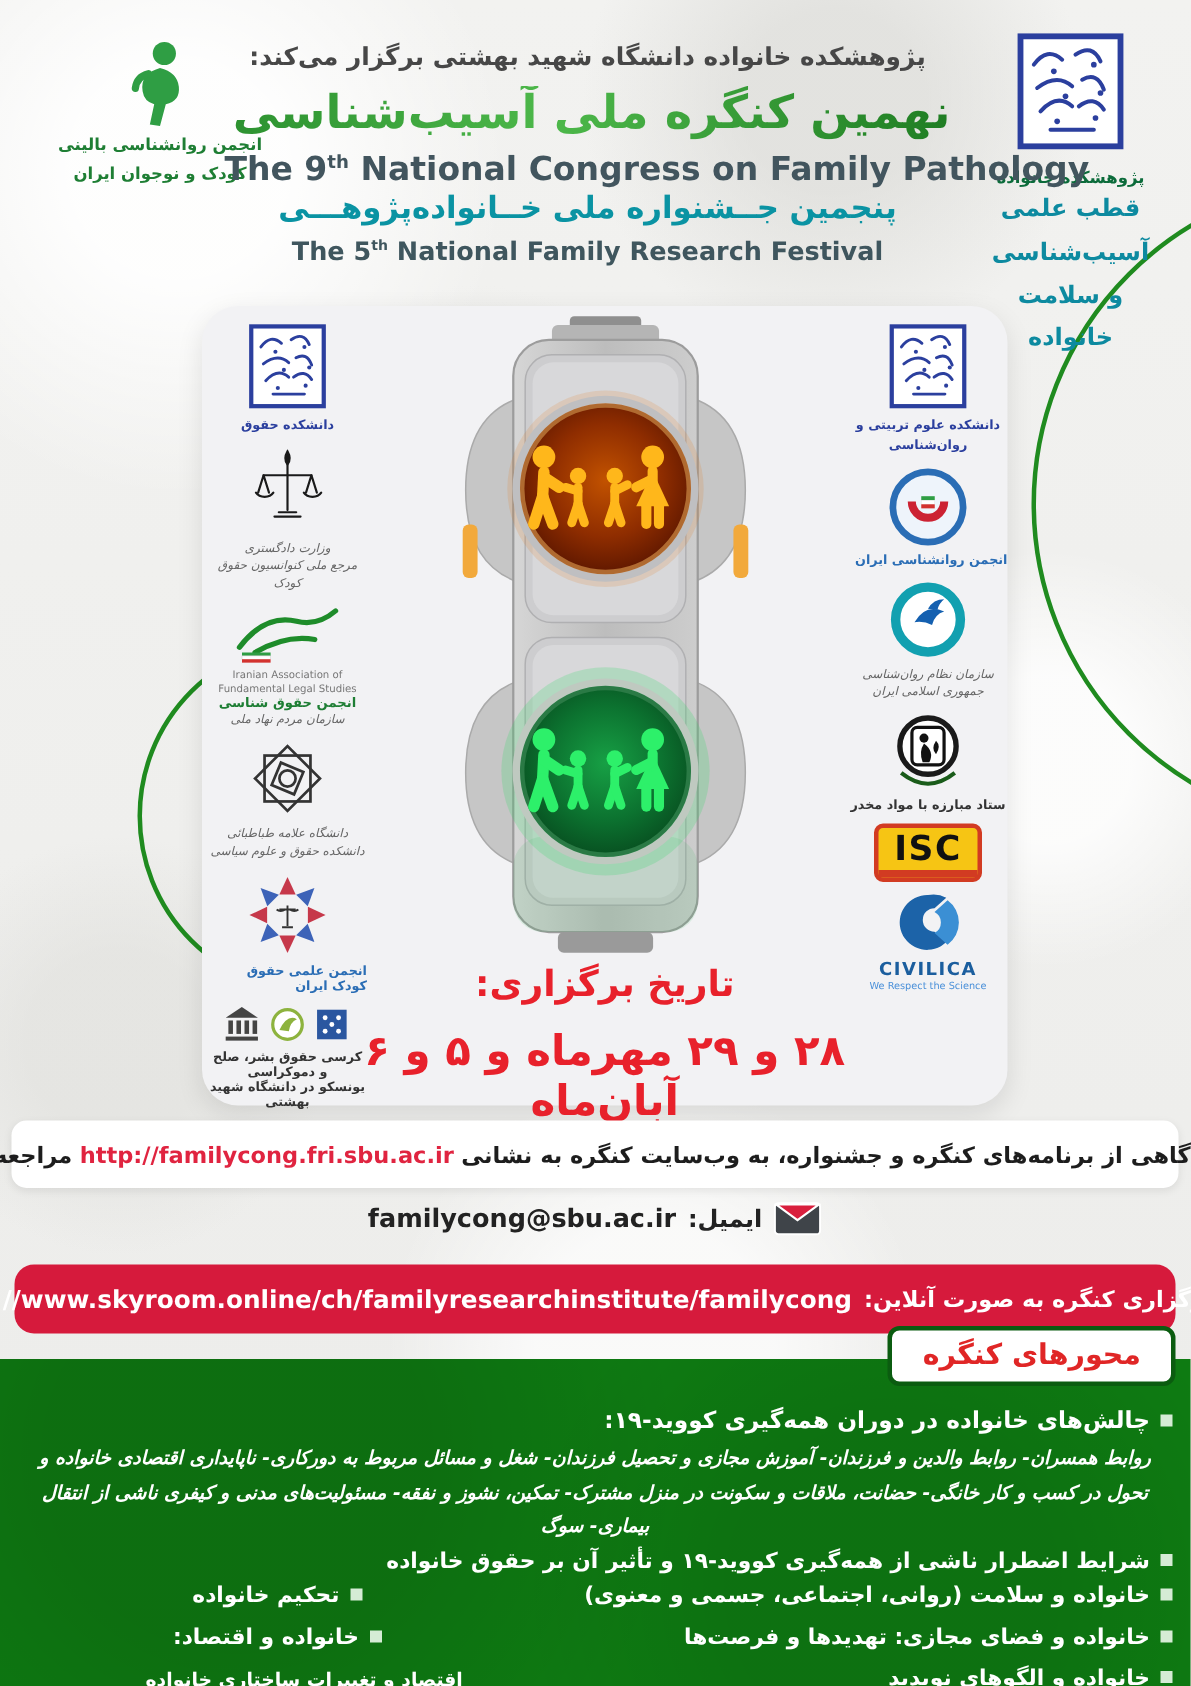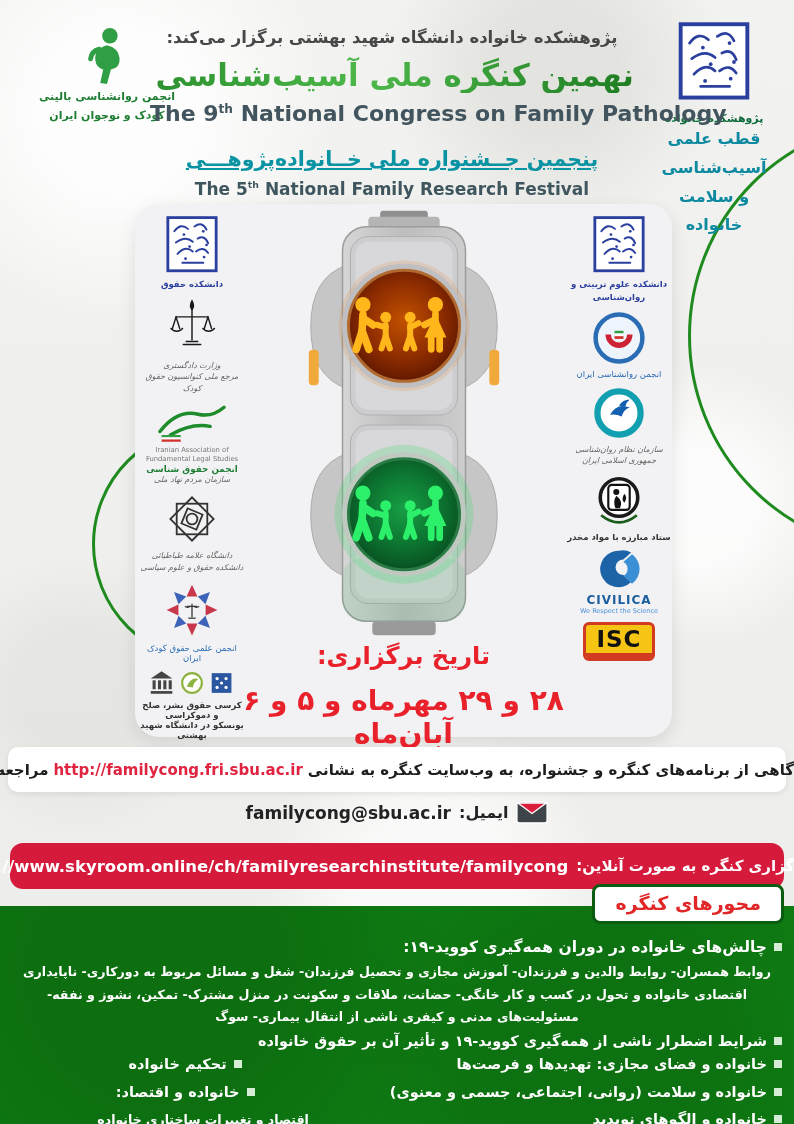--- a/index.html
+++ b/index.html
@@ -23,37 +23,37 @@
   .hdr-left .cap{font-size:11px;font-weight:700;color:#1e7e34;line-height:1.7;}
   .hdr-right{position:absolute;right:16px;top:22px;width:128px;text-align:center;z-index:3;}
   .hdr-right .cap1{font-size:11px;font-weight:700;color:#0b6b3a;margin-top:6px;}
   .hdr-right .cap2,.hdr-right .cap3{font-size:16px;font-weight:700;color:#0d8aa0;line-height:1.8;}
   .hdr-center{position:absolute;left:150px;right:160px;top:28px;text-align:center;z-index:3;white-space:nowrap;}
   .organizer{font-size:16.5px;font-weight:600;color:#474747;}
   .title-fa{margin-top:10px;font-size:31px;font-weight:800;
     background:linear-gradient(90deg,#2c9130,#4db84a 45%,#1f7d23);
     -webkit-background-clip:text;background-clip:text;color:transparent;}
   .title-en{margin-top:8px;font-size:22px;font-weight:600;color:#42555e;direction:ltr;}
-  .subtitle-fa{margin-top:21px;font-size:20.5px;font-weight:800;color:#0a93a3;letter-spacing:.5px;text-decoration:underline;}
+  .subtitle-fa{margin-top:0;font-size:20.5px;font-weight:800;color:#0a93a3;letter-spacing:.5px;}
   .subtitle-en{margin-top:8px;font-size:17px;font-weight:600;color:#3f565e;direction:ltr;}
   sup{font-size:.55em;}
 
   
   .card{position:absolute;left:135px;top:204px;width:537px;height:533px;background:#f2f2f4;
     border-radius:24px;box-shadow:0 6px 18px rgba(0,0,0,.10);z-index:2;}
   .logo-col{position:absolute;top:12px;width:106px;text-align:center;}
   .col-left{left:4px;}
   .col-right{right:0px;}
   .logo-item{margin-bottom:7px;}
   .lcap{font-size:8.5px;font-weight:700;color:#2b3f9e;line-height:1.5;}
   .lcap-hand{font-size:8px;color:#666;line-height:1.45;font-style:italic;}
   .lcap-en{font-size:6.8px;color:#777;line-height:1.35;direction:ltr;}
   .lcap-green{font-size:8.8px;font-weight:700;color:#1e7e34;}
   .lcap-dark{font-size:8.5px;font-weight:700;color:#333;}
-  .lcap-blue{font-size:8.5px;font-weight:400;color:#2a6db5;}
+  .lcap-blue{font-size:8.5px;font-weight:700;color:#2a6db5;text-align:right;}
   .civ-name{font-size:12px;font-weight:800;color:#1b5e9e;letter-spacing:1px;direction:ltr;}
   .civ-tag{font-size:6.5px;color:#4a90d9;direction:ltr;}
   .tlight{position:absolute;left:50%;transform:translateX(-50%);top:6px;}
   .date-block{position:absolute;left:70px;right:70px;top:438px;text-align:center;color:#e8212b;z-index:3;}
   .date-label{font-size:24px;font-weight:800;}
   .date-value{margin-top:14px;font-size:28px;font-weight:800;}
 
   
   .webbar{position:absolute;left:8px;right:8px;top:747px;height:45px;background:#fff;border-radius:10px;
     box-shadow:0 2px 6px rgba(0,0,0,.08);display:flex;align-items:center;justify-content:center;
@@ -70,21 +70,21 @@
 
   
   .green{position:absolute;left:0;right:0;top:906px;bottom:0;background:#0e7b12;z-index:3;
     background-image:radial-gradient(circle at 20% 30%,rgba(0,0,0,.10) 0 20%,transparent 45%),
       radial-gradient(circle at 75% 70%,rgba(0,0,0,.08) 0 18%,transparent 40%);
     padding:0 12px;box-sizing:border-box;}
   .badge{position:absolute;right:10px;top:-22px;background:#fff;border:3px solid #0b5c10;border-radius:8px;
     padding:5px 20px 7px;color:#e02626;font-size:19px;font-weight:800;}
   .bullet::before{content:"";display:inline-block;width:8px;height:8px;background:#d5ecd5;margin-left:7px;vertical-align:1px;}
   .gc-head{margin-top:32px;font-size:15.5px;font-weight:800;color:#fff;text-align:right;}
-  .gc-para{margin-top:5px;font-size:12.6px;font-weight:600;color:#fff;text-align:center;line-height:1.8;}
+  .gc-para{margin-top:5px;font-size:12.6px;font-weight:600;color:#fff;text-align:center;line-height:1.8;font-style:italic;}
   .gc-full{margin-top:4px;font-size:14.5px;font-weight:800;color:#fff;text-align:right;}
   .gc-grid{display:grid;grid-template-columns:54% 46%;column-gap:4px;margin-top:2px;}
   .gc-cell{font-size:14.5px;font-weight:800;color:#fff;text-align:right;line-height:1.9;}
   .gc-sub{font-size:12.5px;font-weight:600;color:#fff;text-align:right;line-height:2.2;padding-left:36px;}
   .gc-col-left .gc-cell,.gc-col-left .gc-sub{text-align:center;}
 </style>
 </head>
 <body>
 
 <svg width="0" height="0" style="position:absolute">
@@ -350,32 +350,32 @@
           <circle cx="28" cy="26" r="21" fill="#fff" stroke="#1a1a1a" stroke-width="4"></circle>
           <rect x="16" y="12" width="24" height="28" rx="4" fill="#fff" stroke="#111" stroke-width="2.4"></rect>
           <circle cx="25" cy="20" r="3.4" fill="#111"></circle>
           <path d="M25 24 q-4 6 -1 14 h5 q4 -8 -4 -14 Z" fill="#111"></path>
           <path d="M34 22 q4 4 0 10 q-4 -4 0 -10 Z" fill="#111"></path>
           <path d="M8 46 q10 8 20 8 q10 0 20 -8" fill="none" stroke="#1a5c1a" stroke-width="3"></path>
         </svg>
         <div class="lcap-dark">ستاد مبارزه با مواد مخدر</div>
       </div>
       <div class="logo-item">
-        <svg width="44" height="40" viewBox="0 0 50 46">
-          <path d="M25 2 a21 21 0 1 0 14 36 l-9 -8 a9 9 0 1 1 0 -18 l9 -8 a21 21 0 0 0 -14 -2 Z" fill="#1c63a8"></path>
-          <path d="M40 6 a21 21 0 0 1 0 34 l-10 -9 a9 9 0 0 0 0 -16 Z" fill="#3b8fd4"></path>
-        </svg>
-        <div class="civ-name">CIVILICA</div>
-        <div class="civ-tag">We Respect the Science</div>
-      </div>
-      <div class="logo-item">
         <div style="display:inline-block;background:#f6c514;border:3px solid #d23b22;border-radius:6px;padding:1px 10px 0;">
           <div style="font-size:23px;font-weight:800;color:#111;letter-spacing:1px;direction:ltr;">ISC</div>
           <div style="height:5px;background:#d23b22;margin:1px -10px 0;border-radius:0 0 2px 2px;"></div>
         </div>
+      </div>
+      <div class="logo-item">
+        <svg width="44" height="40" viewBox="0 0 50 46">
+          <path d="M25 2 a21 21 0 1 0 14 36 l-9 -8 a9 9 0 1 1 0 -18 l9 -8 a21 21 0 0 0 -14 -2 Z" fill="#1c63a8"></path>
+          <path d="M40 6 a21 21 0 0 1 0 34 l-10 -9 a9 9 0 0 0 0 -16 Z" fill="#3b8fd4"></path>
+        </svg>
+        <div class="civ-name">CIVILICA</div>
+        <div class="civ-tag">We Respect the Science</div>
       </div>
     </div>
 
     <div class="date-block">
       <div class="date-label">تاریخ برگزاری:</div>
       <div class="date-value">۲۸ و ۲۹ مهرماه و ۵ و ۶ آبان‌ماه</div>
     </div>
   </div>
 
   <div class="webbar">
@@ -398,22 +398,22 @@
     <span class="sky-url">https://www.skyroom.online/ch/familyresearchinstitute/familycong</span>
   </div>
 
   <div class="green">
     <div class="badge">محورهای کنگره</div>
     <div class="gc-head bullet">چالش‌های خانواده در دوران همه‌گیری کووید-۱۹:</div>
     <div class="gc-para">روابط همسران- روابط والدین و فرزندان- آموزش مجازی و تحصیل فرزندان- شغل و مسائل مربوط به دورکاری- ناپایداری اقتصادی خانواده و تحول در کسب و کار خانگی- حضانت، ملاقات و سکونت در منزل مشترک- تمکین، نشوز و نفقه- مسئولیت‌های مدنی و کیفری ناشی از انتقال بیماری- سوگ</div>
     <div class="gc-full bullet">شرایط اضطرار ناشی از همه‌گیری کووید-۱۹ و تأثیر آن بر حقوق خانواده</div>
     <div class="gc-grid">
       <div class="gc-col-right">
+        <div class="gc-cell bullet">خانواده و سلامت (روانی، اجتماعی، جسمی و معنوی)</div>
         <div class="gc-cell bullet">خانواده و فضای مجازی: تهدیدها و فرصت‌ها</div>
-        <div class="gc-cell bullet">خانواده و سلامت (روانی، اجتماعی، جسمی و معنوی)</div>
         <div class="gc-cell bullet">خانواده و الگوهای نوپدید</div>
 
       </div>
       <div class="gc-col-left">
         <div class="gc-cell bullet">تحکیم خانواده</div>
         <div class="gc-cell bullet">خانواده و اقتصاد:</div>
         <div class="gc-sub">اقتصاد و تغییرات ساختاری خانواده</div>
 
       </div>
     </div>

